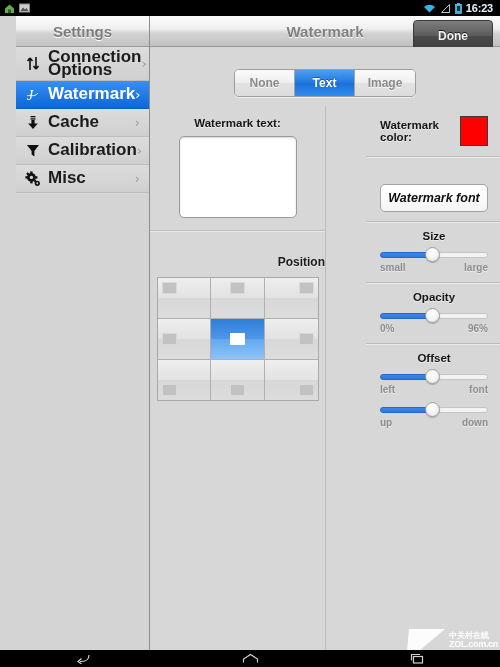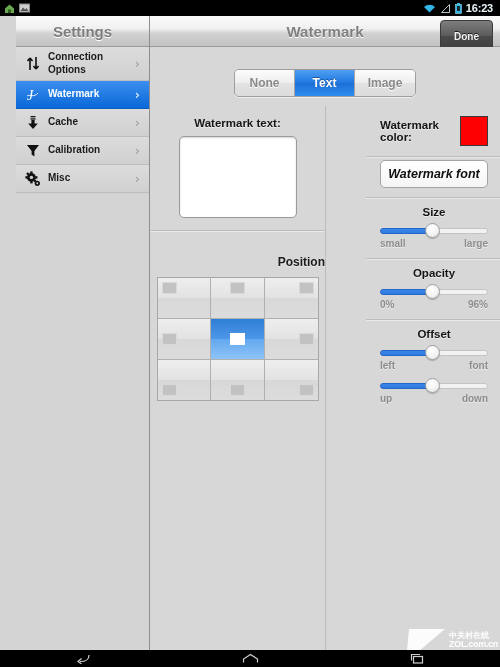--- a/index.html
+++ b/index.html
@@ -93,21 +93,21 @@
   }
   .nav-icon {
     width: 22px;
     flex: none;
     display: flex;
     align-items: center;
     justify-content: center;
   }
   .nav-label {
     flex: 1;
-    font-size: 10px;
+    font-size: 17px;
     font-weight: bold;
     color: #1b1b1b;
     line-height: 12.5px;
     padding-left: 4px;
   }
   .nav-item.active .nav-label { color: #ffffff; }
   .nav-chevron {
     flex: none;
     font-size: 13px;
     color: #9b9b9b;
@@ -138,26 +138,26 @@
     font-size: 15px;
     font-weight: bold;
     color: #808080;
     text-shadow: 0 1px 0 #ffffff;
   }
   .done-btn {
     position: absolute;
     right: 7px;
     top: 4px;
     height: 32px;
-    padding: 0 13px;
+    padding: 0 24px;
     border: 1px solid #3b3b3b;
     border-radius: 4px;
     background: linear-gradient(to bottom, #7e7e7e 0%, #5a5a5a 50%, #4a4a4a 51%, #3c3c3c 100%);
     color: #f2f2f2;
-    font-size: 10px;
+    font-size: 12px;
     font-weight: bold;
     text-shadow: 0 -1px 0 #1a1a1a;
     display: flex;
     align-items: center;
     cursor: pointer;
   }
 
   .panel {
     flex: 1;
     position: relative;
@@ -281,21 +281,21 @@
     border-color: #ffffff;
   }
   .pos-cell[data-h="left"]   { justify-content: flex-start; }
   .pos-cell[data-h="center"] { justify-content: center; }
   .pos-cell[data-h="right"]  { justify-content: flex-end; }
   .pos-cell[data-v="top"]    { align-items: flex-start; }
   .pos-cell[data-v="middle"] { align-items: center; }
   .pos-cell[data-v="bottom"] { align-items: flex-end; }
 
   
-  .row { padding: 3px 12px 9px 14px; }
+  .row { padding: 27px 12px 9px 14px; }
   .color-row {
     display: flex;
     align-items: center;
     padding: 10px 12px 10px 14px;
   }
   .color-label {
     font-size: 11.5px;
     font-weight: bold;
     color: #141414;
     text-shadow: 0 1px 0 #ececec;

